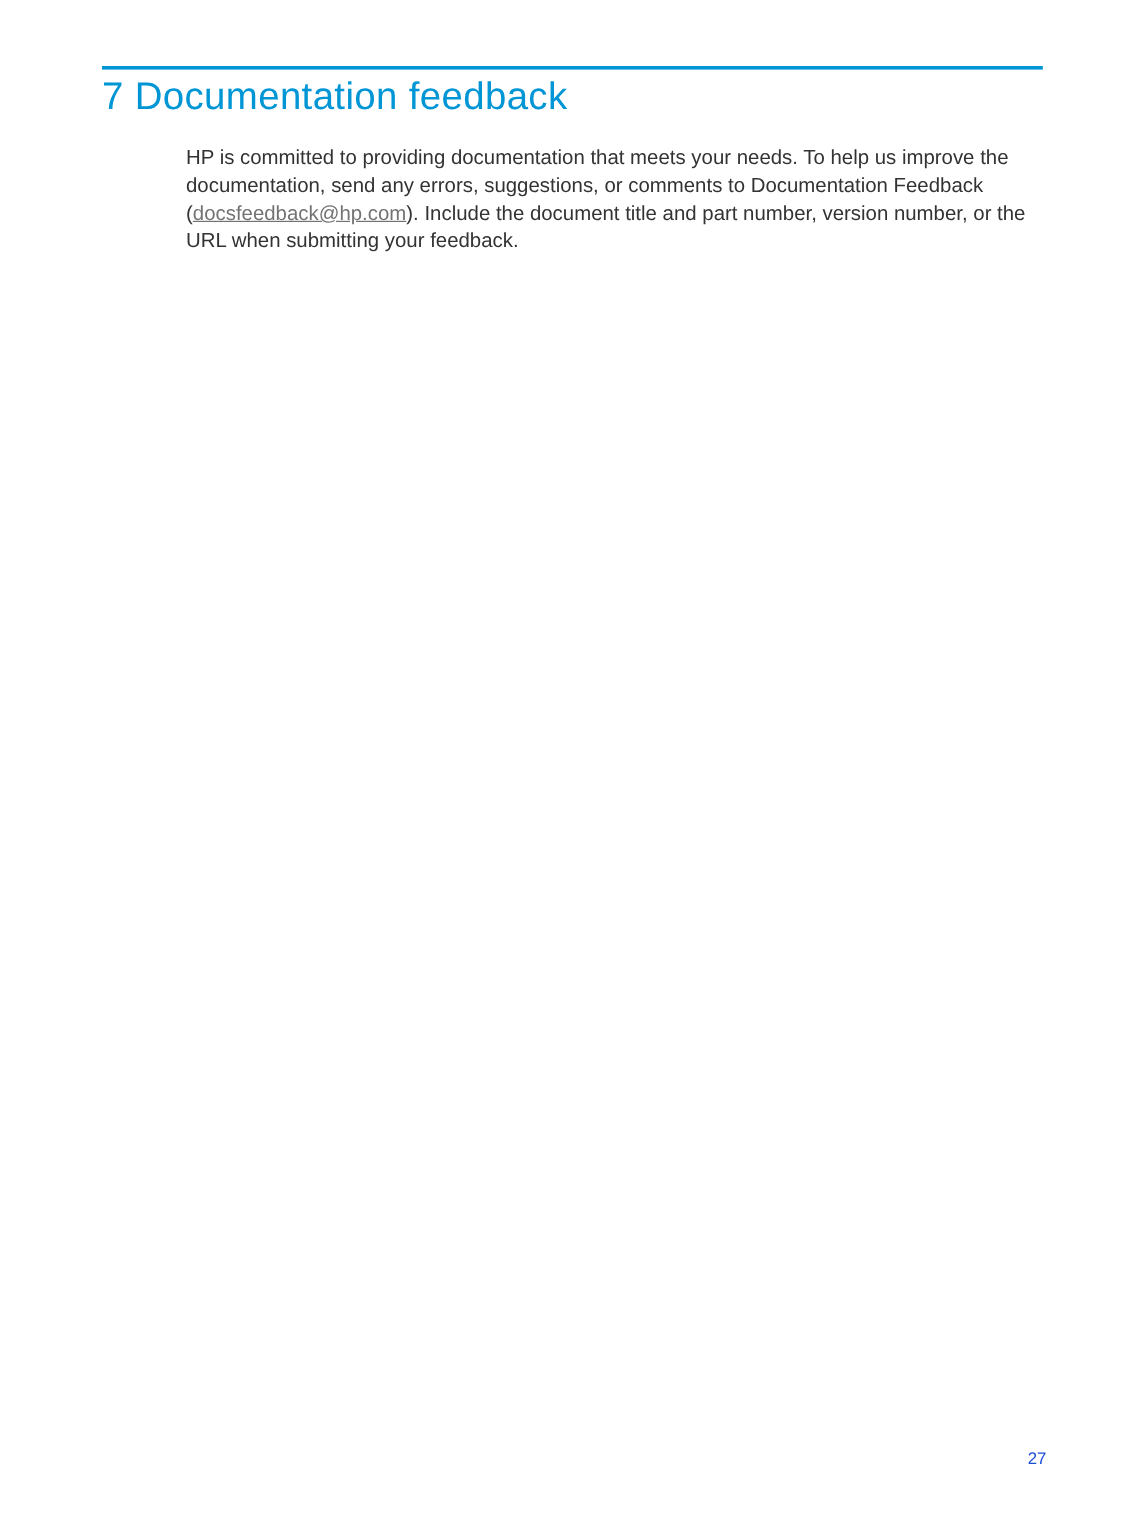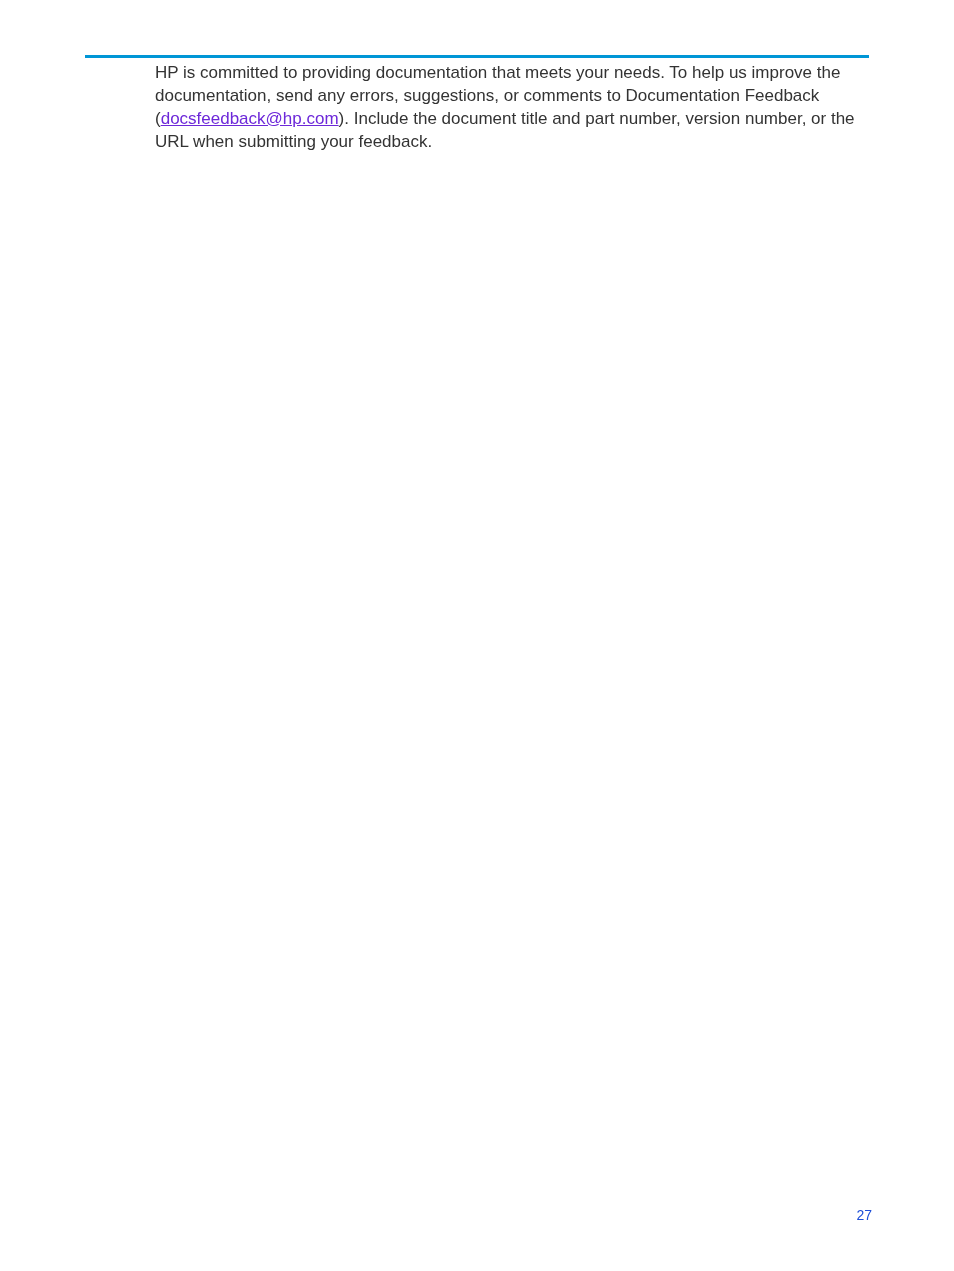--- a/index.html
+++ b/index.html
@@ -30,34 +30,35 @@
       margin-bottom: 22px;
     }
     .body-text {
       margin-left: 70px;
       font-size: 17px;
       line-height: 1.35;
       color: #333333;
       font-weight: 300;
     }
     .body-text a {
-      color: #6d28d9;
+      color: #737373;
     }
     .page-number {
       position: absolute;
       bottom: 48px;
       right: 82px;
       font-size: 14px;
       color: #1d4ed8;
       font-weight: 300;
     }
   </style>
 </head>
 <body>
 
 <div class="page">
   <div class="rule"></div>
+  <h1 class="chapter-title">7 Documentation feedback</h1>
   <p class="body-text">
     <span>HP is committed to providing documentation that meets your needs. To help us improve the documentation, send any errors, suggestions, or comments to Documentation Feedback (</span><a href="#">docsfeedback@hp.com</a><span>). Include the document title and part number, version number, or the URL when submitting your feedback.</span>
   </p>
 </div>
 
 <div class="page-number">27</div>
 
 </body></html>

